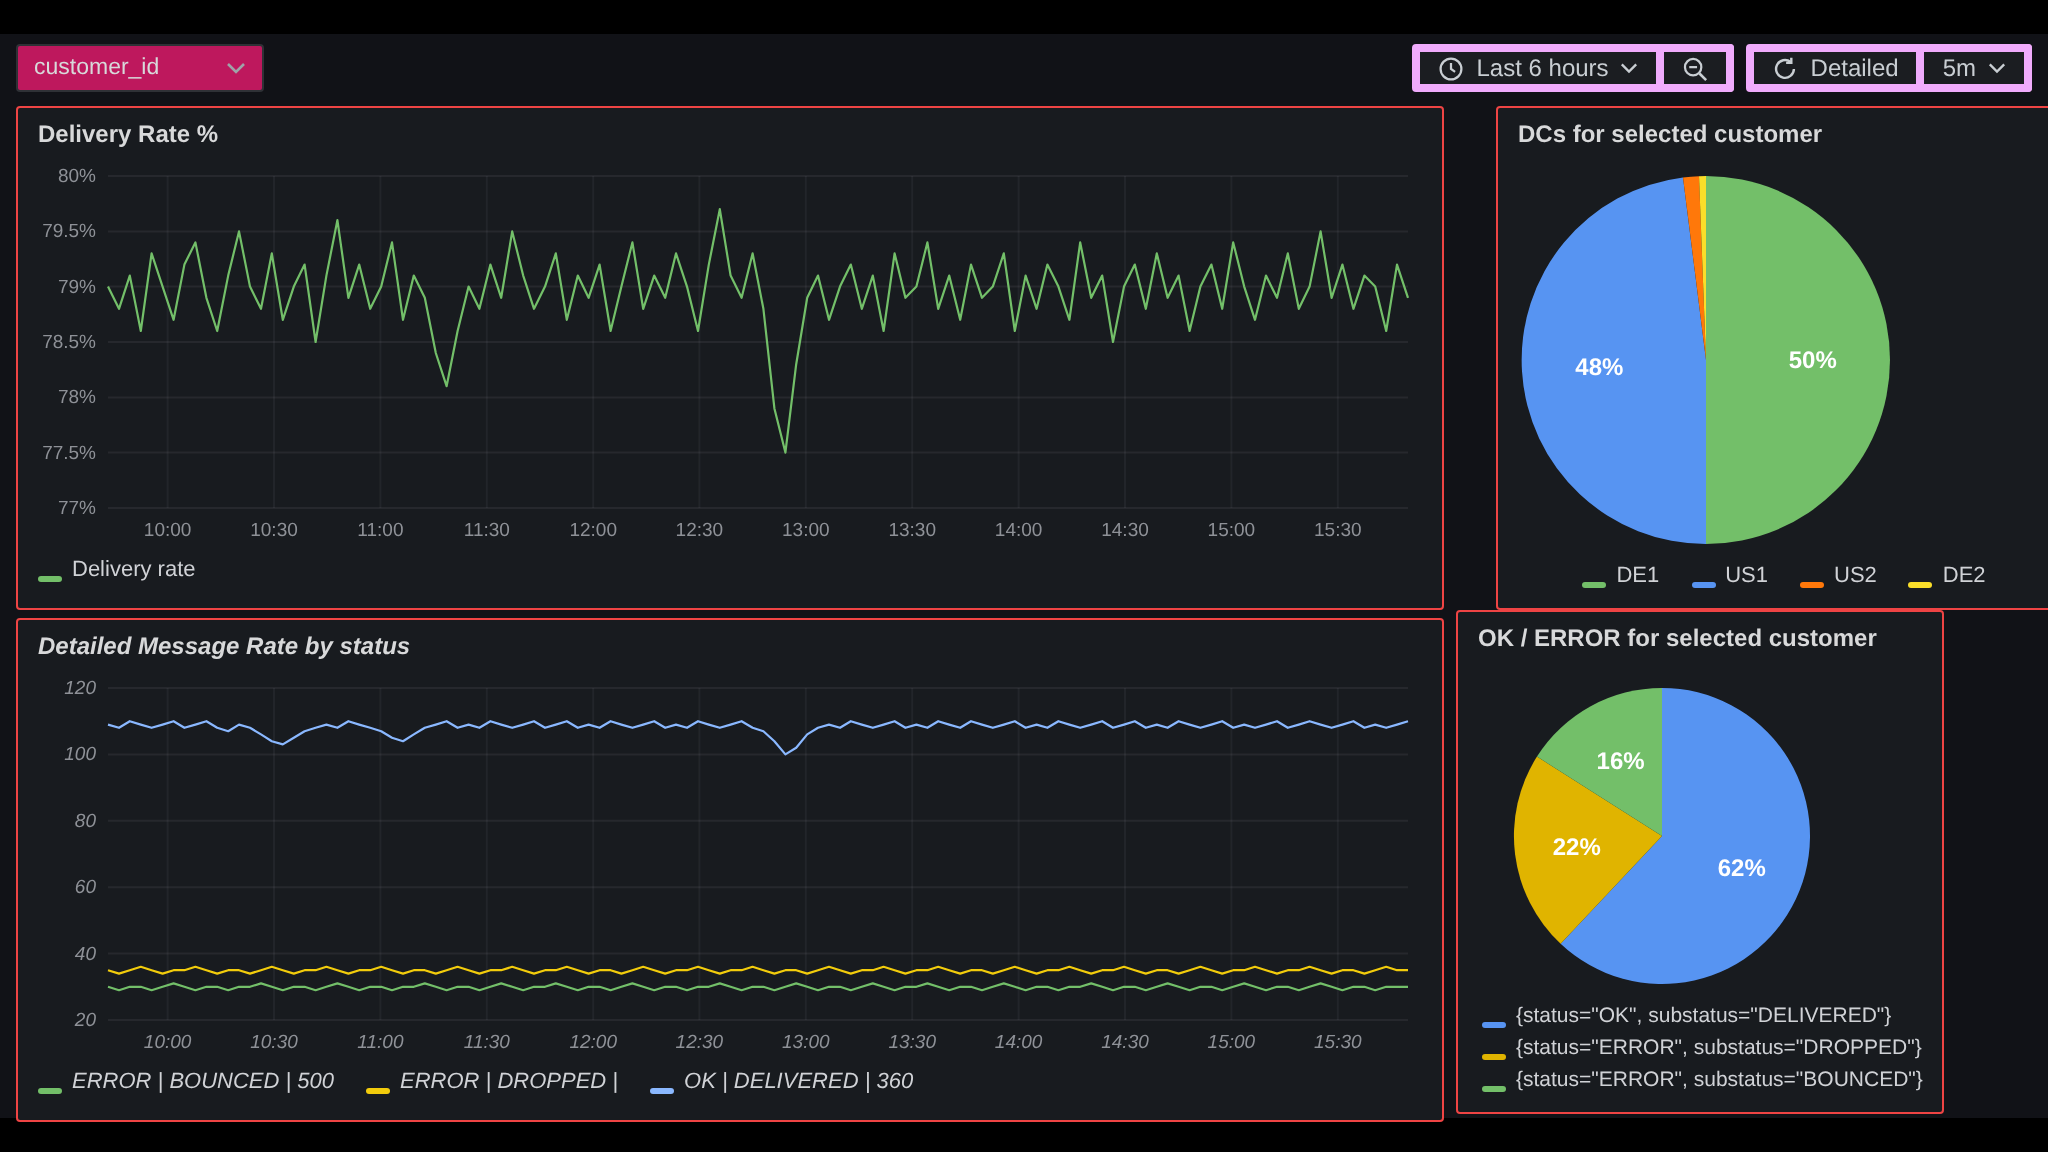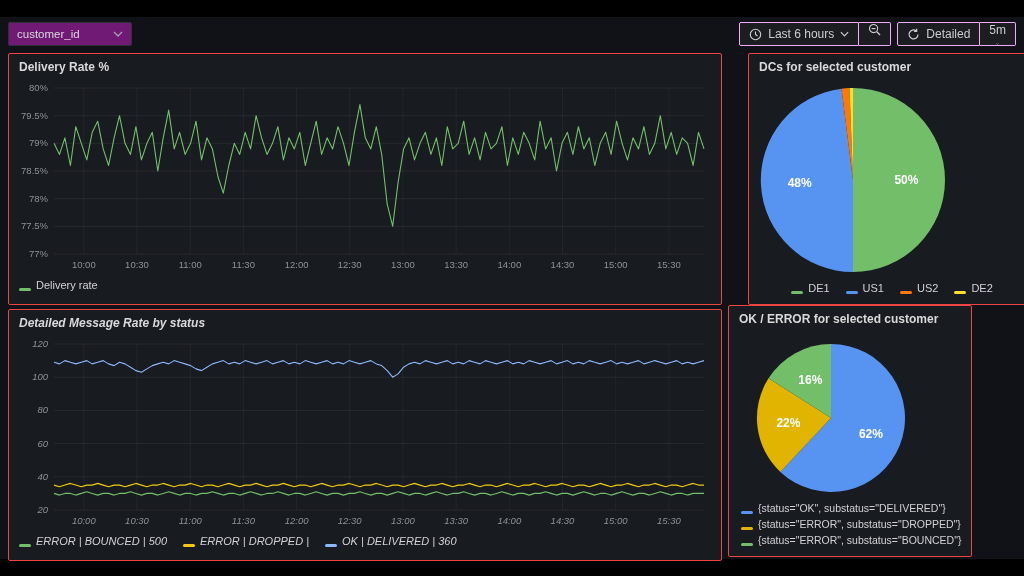--- a/index.html
+++ b/index.html
@@ -1,24 +1,24 @@
 <!DOCTYPE html>
 <html><head>
 <meta charset="utf-8">
 <style>
   * { margin:0; padding:0; box-sizing:border-box; }
   html,body { width:1024px; height:576px; }
   body { background:#000; font-family:"Liberation Sans", sans-serif; overflow:hidden; position:relative; }
   .dashboard { position:absolute; left:0; top:17px; width:1024px; height:542px; background:#111217; }
   .toolbar { position:absolute; left:0; top:0; width:100%; height:34px; display:flex; align-items:center; justify-content:space-between; padding:0 8px; }
-  .var-dropdown { display:flex; align-items:center; justify-content:space-between; width:124px; height:24px; background:#701a75; border:1px solid #2f3136; border-radius:2px; padding:0 8px; color:#d8d9da; font-size:11.5px; cursor:pointer; }
+  .var-dropdown { display:flex; align-items:center; justify-content:space-between; width:124px; height:24px; background:#be185d; border:1px solid #2f3136; border-radius:2px; padding:0 8px; color:#d8d9da; font-size:11.5px; cursor:pointer; }
   .toolbar-right { display:flex; gap:6px; }
   .btn-group { display:flex; }
-  .tb-btn { display:flex; align-items:center; gap:6px; height:24px; padding:0 9px; background:#1b1d21; border:1px solid #f0abfc; color:#c9ced3; font-size:12px; font-weight:500; cursor:pointer; }
-  .btn-group .tb-btn + .tb-btn { border-left:none;flex-direction:column; }
+  .tb-btn { display:flex; align-items:center; gap:6px; height:24px; padding:0 9px; background:#1b1d21; border:4px solid #f0abfc; color:#c9ced3; font-size:12px; font-weight:500; cursor:pointer; }
+  .btn-group .tb-btn + .tb-btn { border-left:none; }
   .btn-group .tb-btn:first-child { border-radius:2px 0 0 2px; }
   .btn-group .tb-btn:last-child { border-radius:0 2px 2px 0; }
   .panel { position:absolute; background:#181b1f; border:1px solid #ef4444; border-radius:2px; overflow:hidden; }
   .p1 { left:8px;   top:36px;  width:714px; height:252px; }
   .p2 { left:748px; top:36px;  width:288px; height:252px; }
   .p3 { left:8px;   top:292px; width:714px; height:252px;font-style:italic; }
   .p4 { left:728px; top:288px; width:244px; height:252px; }
   .panel-title { height:26px; line-height:26px; padding:0 10px; font-size:12px; font-weight:600; color:#d8d9da; cursor:pointer; white-space:nowrap; }
   .chart-svg { display:block; margin:0 5px; }
   .pie-svg { display:block; }

